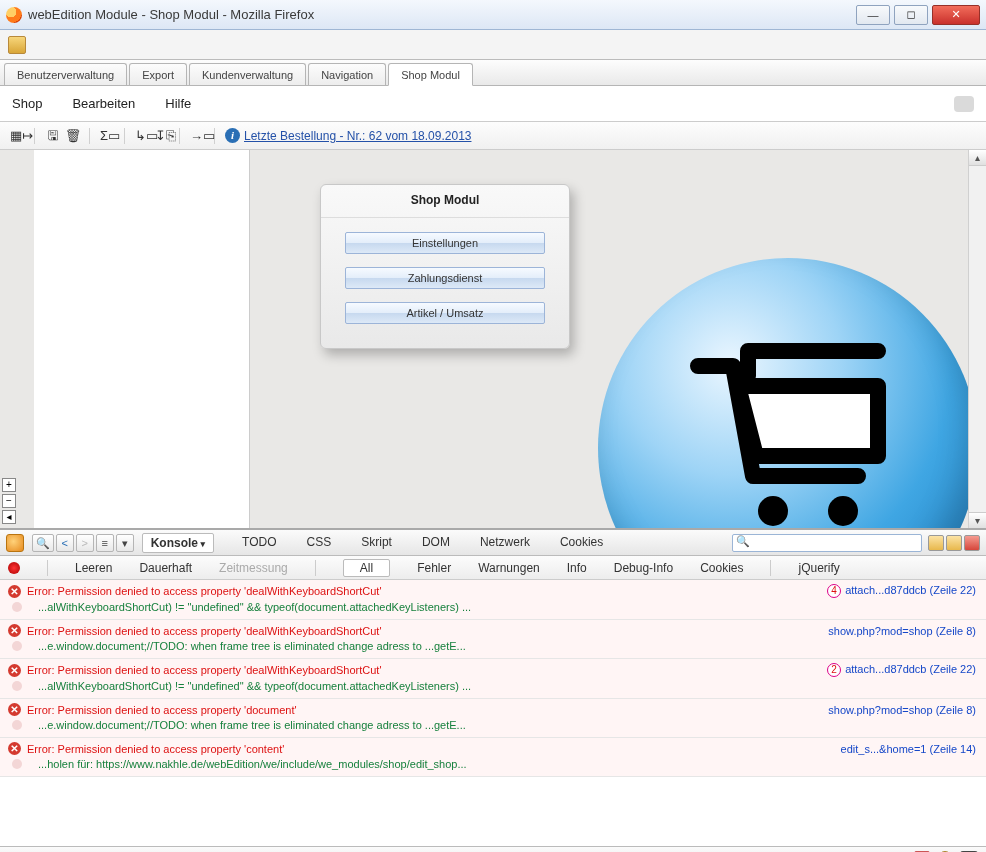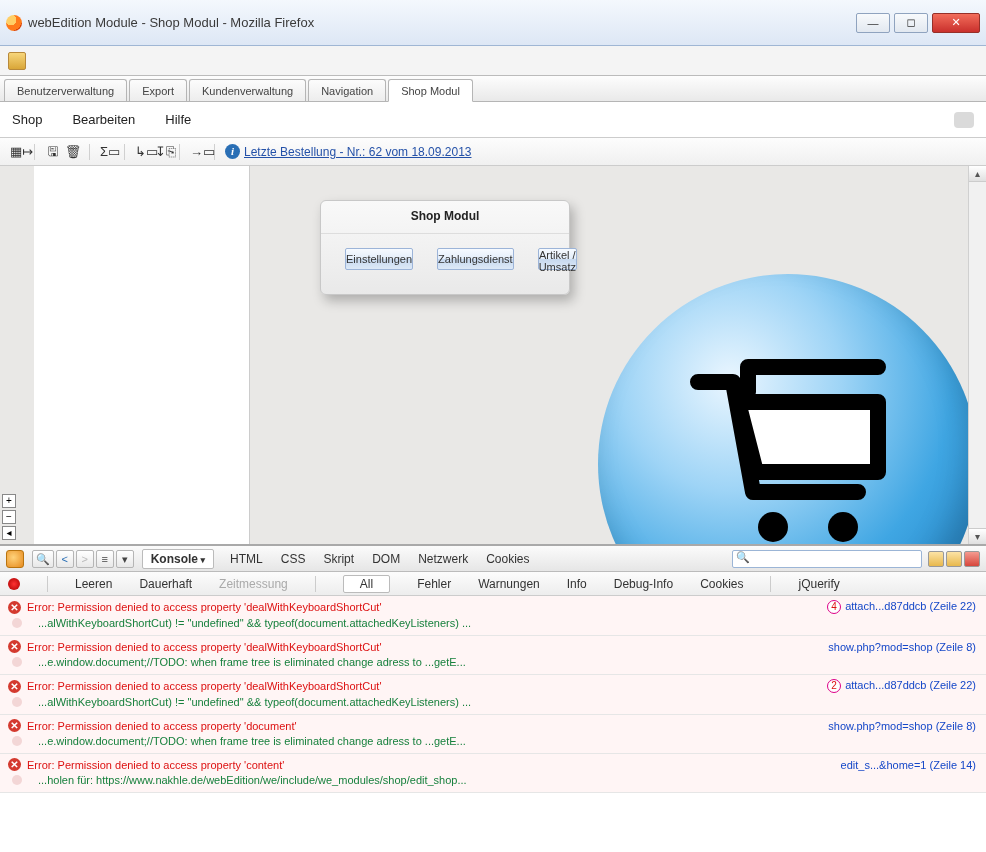--- a/index.html
+++ b/index.html
@@ -1,19 +1,19 @@
 <!DOCTYPE html>
 <html><head>
 <meta charset="utf-8">
 <style>
 * { box-sizing: border-box; margin: 0; padding: 0; font-family: "Segoe UI", Tahoma, sans-serif; }
 html, body { width: 986px; height: 852px; overflow: hidden; background: #D6DCE5; }
 
 
-.titlebar { height: 46px; background: linear-gradient(#F4F8FD,#DDE7F5); border-bottom: 1px solid #9FB6D4; display: flex; align-items: center; padding: 0 6px; font-size: 13px; color: #3a3a3a; }
+.titlebar { height: 30px; background: linear-gradient(#F4F8FD,#DDE7F5); border-bottom: 1px solid #9FB6D4; display: flex; align-items: center; padding: 0 6px; font-size: 13px; color: #3a3a3a; }
 .titlebar .ff-icon { width:16px; height:16px; border-radius:50%; background: radial-gradient(circle at 30% 30%, #ffcf66 0 35%, #ff7a1a 36% 70%, #d94208 71% 100%); margin-right:6px; }
 .titlebar .title { flex:1; }
 .winbtns { display:flex; gap:0; }
 .winbtn { width:34px; height:20px; background: linear-gradient(#F8FAFC,#E2E8F0); border:1px solid #8FA3BF; border-radius:2px; margin-left:4px; display:flex; align-items:center; justify-content:center; font-size:11px; color:#333; }
 .winbtn.close { background: linear-gradient(#F26D5B,#C9302C); color:#fff; border-color:#963029; width:48px; }
 
 .addressbar { height:30px; background:#F4F4F4; border-bottom:1px solid #BBB; display:flex; align-items:center; padding:3px 8px; gap:6px; }
 .url { flex:1; height:22px; border:1px solid #B5B5B5; border-radius:3px; background: linear-gradient(#fff,#f7f7f7); display:flex; align-items:center; padding:0 6px; font-size:12px; color:#777; }
 .url .globe { width:14px; height:14px; border:1px solid #9aa; border-radius:50%; margin-right:6px; background: linear-gradient(#e6eef7,#cfd8e6); }
 .url b { color:#333; font-weight:600; }
@@ -44,36 +44,36 @@
 .leftbtn { width:14px; height:14px; border:1px solid #888; background:#fff; font-size:10px; text-align:center; line-height:12px; cursor:pointer; }
 .sidepanel { width:216px; background:#fff; border-right:1px solid #ccc; }
 .content { flex:1; position:relative; background:#E9E8E6; overflow:hidden; }
 .scrolltrack { width:18px; background:#F1F1F1; border-left:1px solid #D0D0D0; position:relative; }
 .scrolltrack .arrow { width:100%; height:16px; background: linear-gradient(#fff,#E0E0E0); color:#555; font-size:10px; text-align:center; line-height:16px; position:absolute; }
 .scrolltrack .arrow.up { top:0; border-bottom:1px solid #ccc; }
 .scrolltrack .arrow.down { bottom:0; border-top:1px solid #ccc; }
 
 .panel { position:absolute; left:70px; top:34px; width:250px; border:1px solid #C8C8C8; border-radius:6px; background: linear-gradient(#F9F9F9,#E9E9E9); box-shadow: 4px 6px 12px rgba(0,0,0,0.25); }
 .panel h3 { font-size:12px; font-weight:bold; text-align:center; padding:8px 0 10px; color:#222; border-bottom:1px solid #ddd; }
-.panel .pbody { padding:14px 24px 24px; display:flex; gap:24px; }
+.panel .pbody { padding:14px 24px 24px; display:flex; flex-direction:column; gap:13px; }
 .pbtn { height:22px; border:1px solid #9CB4D8; border-radius:2px; background: linear-gradient(#F6FAFF 0%,#E4EEFA 48%,#C7D9EF 52%,#DDE9F7 100%); font-size:11px; color:#333; cursor:pointer; }
 
 .cartwrap { position:absolute; right:-10px; bottom:-110px; width:380px; height:380px; }
 .cartcircle { position:absolute; inset:0; border-radius:50%; background: radial-gradient(circle at 35% 28%, #EAF6FF 0%, #9ED4F6 30%, #3FA6E3 60%, #1573B8 100%); box-shadow: inset -10px -18px 30px rgba(0,0,0,0.18); }
 .cart { position:absolute; left:50%; top:50%; transform:translate(-50%,-56%); }
 
 
 .fb { border-top:2px solid #A9A9A9; background:#fff; height:318px; display:flex; flex-direction:column; }
 .fb-top { height:26px; background: linear-gradient(#FBFBFB,#E6E6E6); border-bottom:1px solid #BBB; display:flex; align-items:center; padding:0 6px; gap:8px; font-size:12px; }
 .fb-top .bug { width:18px; height:18px; border-radius:3px; background: radial-gradient(circle at 40% 40%, #FFD27A,#E68A1E); border:1px solid #B9740F; }
 .fb-nav { display:flex; align-items:center; gap:2px; }
 .fbbtn { height:18px; min-width:18px; border:1px solid #B5B5B5; background: linear-gradient(#fff,#E8E8E8); border-radius:2px; font-size:11px; text-align:center; line-height:16px; padding:0 3px; color:#444; }
 .fbbtn.blue { color:#2a6fb5; }
 .fbbtn.disabled { color:#bbb; }
-.fbtabs { display:flex; align-items:center; gap:14px; }
+.fbtabs { display:flex; align-items:flex-start; gap:26px; }
 .fbtab { font-size:12px; color:#333; cursor:pointer; padding:2px 2px; }
 .fbtab.active { font-weight:bold; border:1px solid #bbb; background:#fff; padding:2px 8px; border-radius:2px; }
 .fbtab.active:after { content:" \25BE"; font-size:9px; }
 .fbsearch { margin-left:auto; display:flex; align-items:center; gap:6px; }
 .fbsearch input { width:190px; height:18px; border:1px solid #9BB5D6; border-radius:2px; padding:0 4px 0 18px; font-size:11px; background:#fff; }
 .fbsearch .mag { position:relative; }
 .fbsearch .mag:before { content:"🔍"; position:absolute; left:4px; top:1px; font-size:11px; color:#3a74b9; }
 .win3 { display:flex; gap:2px; }
 .sqbtn { width:16px; height:16px; border:1px solid #999; border-radius:2px; }
 .sqbtn.min { background: linear-gradient(#FCE3A5,#E8B84C); }
@@ -201,21 +201,21 @@
     <span class="bug"></span>
     <span class="fb-nav">
       <span class="fbbtn">🔍</span>
       <span class="fbbtn blue">&lt;</span>
       <span class="fbbtn disabled">&gt;</span>
       <span class="fbbtn">≡</span>
       <span class="fbbtn">▾</span>
     </span>
     <div class="fbtabs">
       <span class="fbtab active">Konsole</span>
-      <span class="fbtab">HTML</span>
+      <span class="fbtab">TODO</span>
       <span class="fbtab">CSS</span>
       <span class="fbtab">Skript</span>
       <span class="fbtab">DOM</span>
       <span class="fbtab">Netzwerk</span>
       <span class="fbtab">Cookies</span>
     </div>
     <div class="fbsearch">
       <span class="mag" style="position:relative">
         <input type="text" placeholder="" style="">
       </span>

